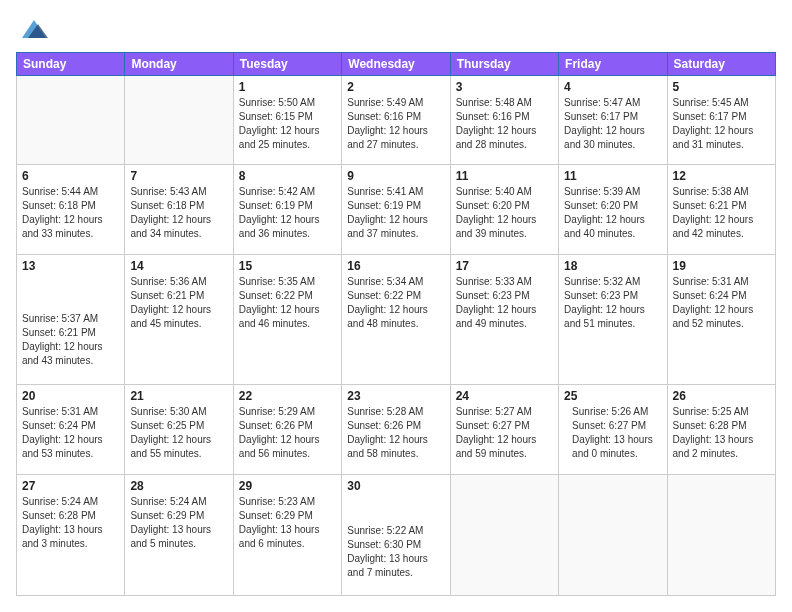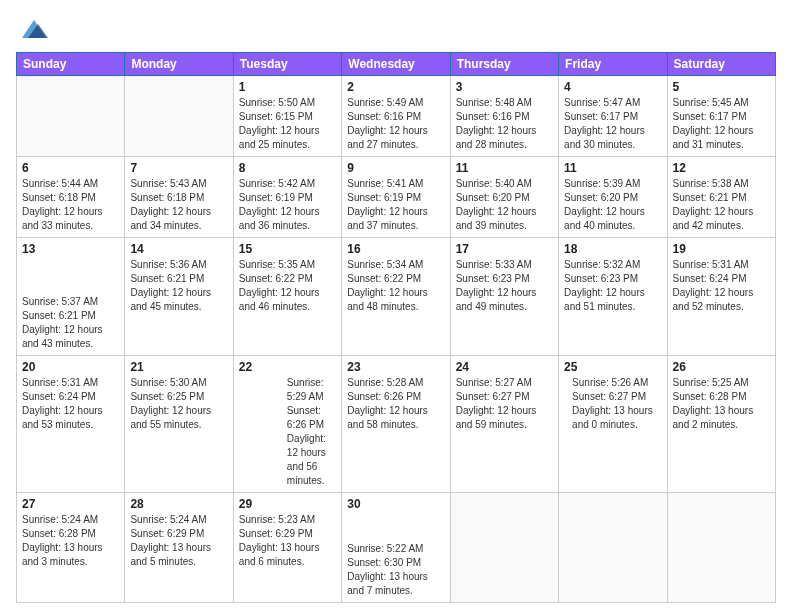--- a/index.html
+++ b/index.html
@@ -267,21 +267,21 @@
           </td>
           <td>
             <span class="day-num">21</span>
             <div class="day-info" style="white-space: pre-line;">Sunrise: 5:30 AM
 Sunset: 6:25 PM
 Daylight: 12 hours
 and 55 minutes.</div>
           </td>
           <td>
             <span class="day-num">22</span>
-            <div class="day-info" style="white-space: pre-line; margin-left: 48px;">Sunrise: 5:29 AM
+            <div class="day-info" style="white-space: pre-line;">Sunrise: 5:29 AM
 Sunset: 6:26 PM
 Daylight: 12 hours
 and 56 minutes.</div>
           </td>
           <td>
             <span class="day-num">23</span>
             <div class="day-info" style="white-space: pre-line;">Sunrise: 5:28 AM
 Sunset: 6:26 PM
 Daylight: 12 hours
 and 58 minutes.</div>

